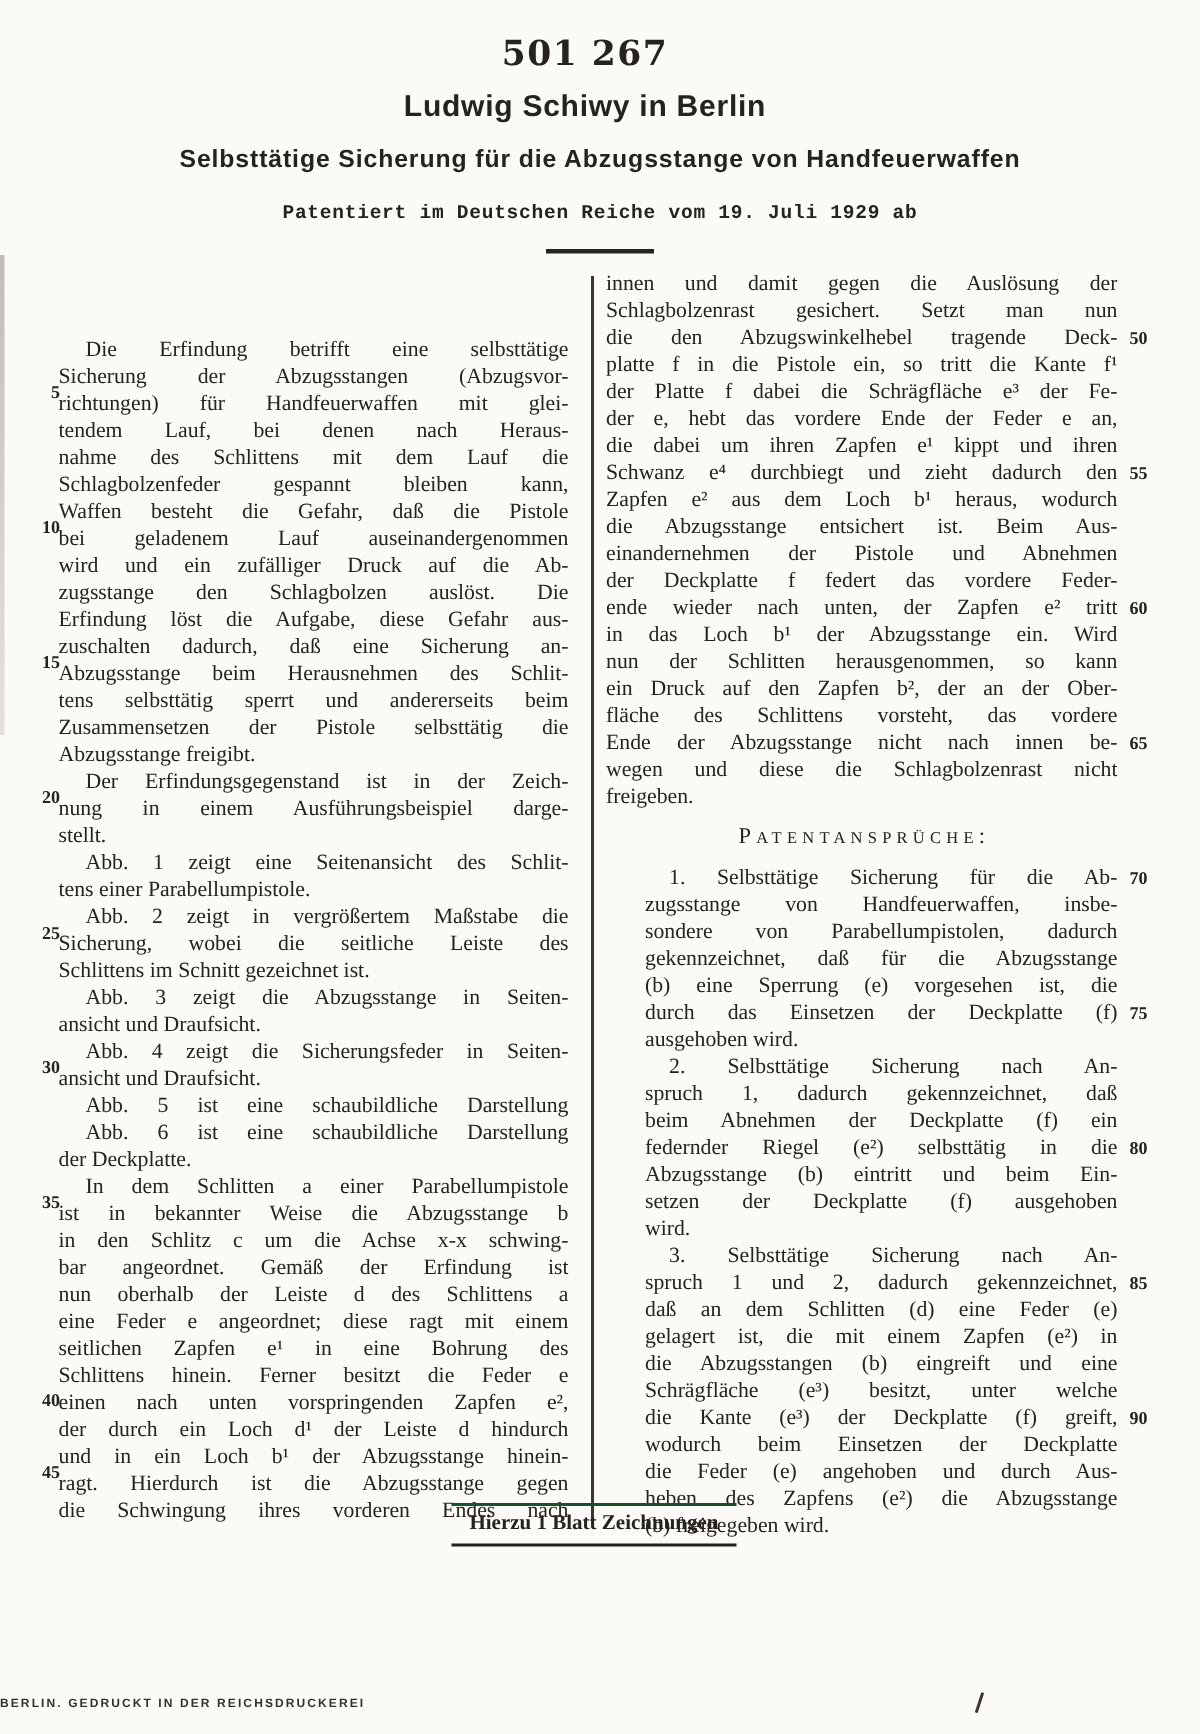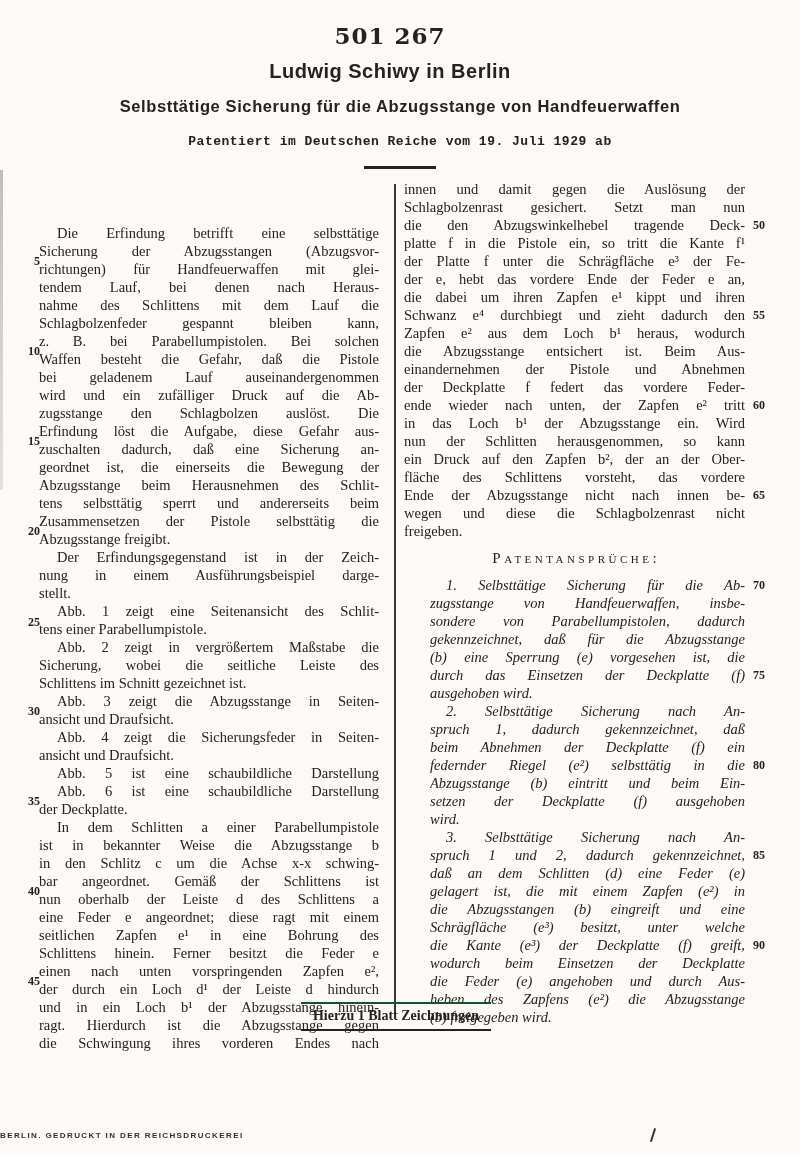--- a/index.html
+++ b/index.html
@@ -46,21 +46,21 @@
   .col-right{left:404px;width:341px;}
   .ln{
     height:18px;line-height:18px;
     font-size:14.5px;
     text-align:justify;text-align-last:justify;
     overflow:hidden;
     white-space:nowrap;
   }
   .ln.p{text-indent:18px;}
   .ln.last{text-align-last:left;}
-  .claims{margin-left:26px;font-style:italic;}
+  .claims{margin-left:26px;}
   .claims .ln.p{text-indent:16px;}
   .claims-heading{
     height:36px;display:flex;align-items:center;justify-content:center;
     font-variant:small-caps;
     font-size:15px;letter-spacing:3.5px;
     text-indent:3.5px;
   }
   .divider{
     position:absolute;left:394px;top:184px;width:2px;height:830px;
     background:#3b352e;
@@ -115,21 +115,21 @@
 <div class="header-rule"></div>
 
 <div class="markers markers-left">
     <div class="marker" style="top: 72px;">5</div>
     <div class="marker" style="top: 162px;">10</div>
     <div class="marker" style="top: 252px;">15</div>
     <div class="marker" style="top: 342px;">20</div>
     <div class="marker" style="top: 433px;">25</div>
     <div class="marker" style="top: 522px;">30</div>
     <div class="marker" style="top: 612px;">35</div>
-    <div class="marker" style="top: 702px; text-align: right;">40</div>
+    <div class="marker" style="top: 744px; text-align: right;">40</div>
     <div class="marker" style="top: 792px;">45</div>
   </div>
 <div class="markers markers-right">
     <div class="marker" style="top: 36px;">50</div>
     <div class="marker" style="top: 126px;">55</div>
     <div class="marker" style="top: 216px;">60</div>
     <div class="marker" style="top: 306px;">65</div>
     <div class="marker" style="top: 396px;">70</div>
     <div class="marker" style="top: 486px;">75</div>
     <div class="marker" style="top: 576px;">80</div>
@@ -137,28 +137,26 @@
     <div class="marker" style="top: 756px;">90</div>
   </div>
 
 <div class="column col-left">
     <div class="ln p">Die Erfindung betrifft eine selbsttätige</div>
     <div class="ln">Sicherung der Abzugsstangen (Abzugsvor-</div>
     <div class="ln">richtungen) für Handfeuerwaffen mit glei-</div>
     <div class="ln">tendem Lauf, bei denen nach Heraus-</div>
     <div class="ln">nahme des Schlittens mit dem Lauf die</div>
     <div class="ln">Schlagbolzenfeder gespannt bleiben kann,</div>
-    <div class="ln">z. B. bei Parabellumpistolen. Bei solchen</div>
     <div class="ln">Waffen besteht die Gefahr, daß die Pistole</div>
     <div class="ln">bei geladenem Lauf auseinandergenommen</div>
     <div class="ln">wird und ein zufälliger Druck auf die Ab-</div>
     <div class="ln">zugsstange den Schlagbolzen auslöst. Die</div>
     <div class="ln">Erfindung löst die Aufgabe, diese Gefahr aus-</div>
     <div class="ln">zuschalten dadurch, daß eine Sicherung an-</div>
-    <div class="ln">geordnet ist, die einerseits die Bewegung der</div>
     <div class="ln">Abzugsstange beim Herausnehmen des Schlit-</div>
     <div class="ln">tens selbsttätig sperrt und andererseits beim</div>
     <div class="ln">Zusammensetzen der Pistole selbsttätig die</div>
     <div class="ln last">Abzugsstange freigibt.</div>
     <div class="ln p">Der Erfindungsgegenstand ist in der Zeich-</div>
     <div class="ln">nung in einem Ausführungsbeispiel darge-</div>
     <div class="ln last">stellt.</div>
     <div class="ln p">Abb. 1 zeigt eine Seitenansicht des Schlit-</div>
     <div class="ln last">tens einer Parabellumpistole.</div>
     <div class="ln p">Abb. 2 zeigt in vergrößertem Maßstabe die</div>
@@ -167,41 +165,41 @@
     <div class="ln p">Abb. 3 zeigt die Abzugsstange in Seiten-</div>
     <div class="ln last">ansicht und Draufsicht.</div>
     <div class="ln p">Abb. 4 zeigt die Sicherungsfeder in Seiten-</div>
     <div class="ln last">ansicht und Draufsicht.</div>
     <div class="ln p">Abb. 5 ist eine schaubildliche Darstellung</div>
     <div class="ln p">Abb. 6 ist eine schaubildliche Darstellung</div>
     <div class="ln last">der Deckplatte.</div>
     <div class="ln p">In dem Schlitten a einer Parabellumpistole</div>
     <div class="ln">ist in bekannter Weise die Abzugsstange b</div>
     <div class="ln">in den Schlitz c um die Achse x-x schwing-</div>
-    <div class="ln">bar angeordnet. Gemäß der Schlittens ist</div>
+    <div class="ln">bar angeordnet. Gemäß der Erfindung ist</div>
     <div class="ln">nun oberhalb der Leiste d des Schlittens a</div>
     <div class="ln">eine Feder e angeordnet; diese ragt mit einem</div>
     <div class="ln">seitlichen Zapfen e¹ in eine Bohrung des</div>
     <div class="ln">Schlittens hinein. Ferner besitzt die Feder e</div>
     <div class="ln">einen nach unten vorspringenden Zapfen e²,</div>
     <div class="ln">der durch ein Loch d¹ der Leiste d hindurch</div>
     <div class="ln">und in ein Loch b¹ der Abzugsstange hinein-</div>
     <div class="ln">ragt. Hierdurch ist die Abzugsstange gegen</div>
     <div class="ln">die Schwingung ihres vorderen Endes nach</div>
   </div>
 
 <div class="divider"></div>
 
 <div class="column col-right">
   <div>
       <div class="ln">innen und damit gegen die Auslösung der</div>
       <div class="ln">Schlagbolzenrast gesichert. Setzt man nun</div>
       <div class="ln">die den Abzugswinkelhebel tragende Deck-</div>
       <div class="ln">platte f in die Pistole ein, so tritt die Kante f¹</div>
-      <div class="ln">der Platte f unter die Schrägfläche e³ der Fe-</div>
+      <div class="ln">der Platte f dabei die Schrägfläche e³ der Fe-</div>
       <div class="ln">der e, hebt das vordere Ende der Feder e an,</div>
       <div class="ln">die dabei um ihren Zapfen e¹ kippt und ihren</div>
       <div class="ln">Schwanz e⁴ durchbiegt und zieht dadurch den</div>
       <div class="ln">Zapfen e² aus dem Loch b¹ heraus, wodurch</div>
       <div class="ln">die Abzugsstange entsichert ist. Beim Aus-</div>
       <div class="ln">einandernehmen der Pistole und Abnehmen</div>
       <div class="ln">der Deckplatte f federt das vordere Feder-</div>
       <div class="ln">ende wieder nach unten, der Zapfen e² tritt</div>
       <div class="ln">in das Loch b¹ der Abzugsstange ein. Wird</div>
       <div class="ln">nun der Schlitten herausgenommen, so kann</div>

